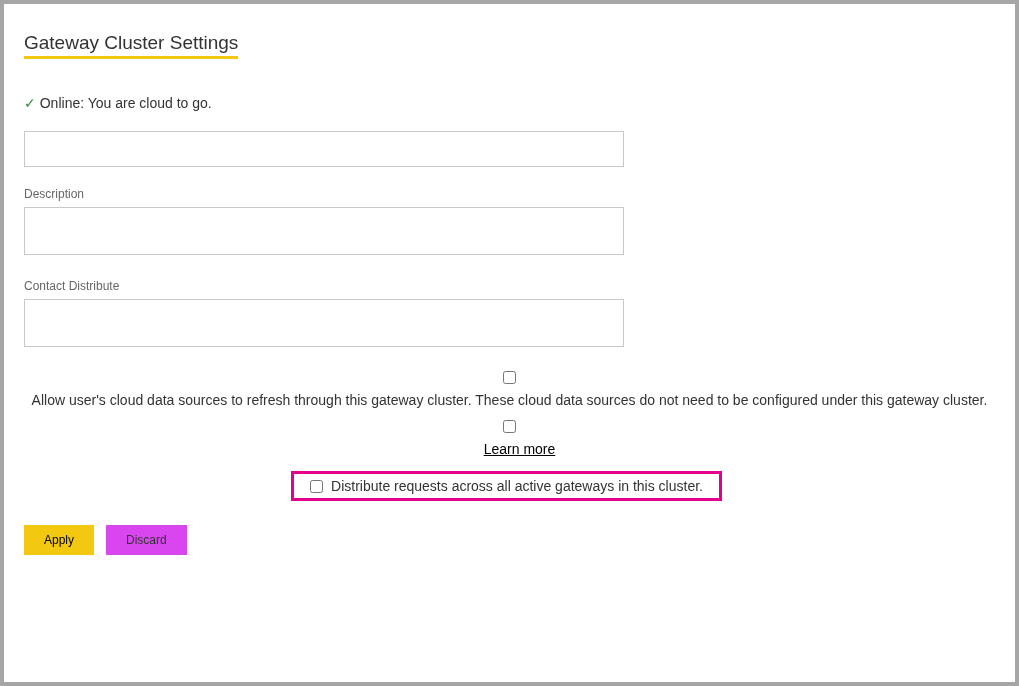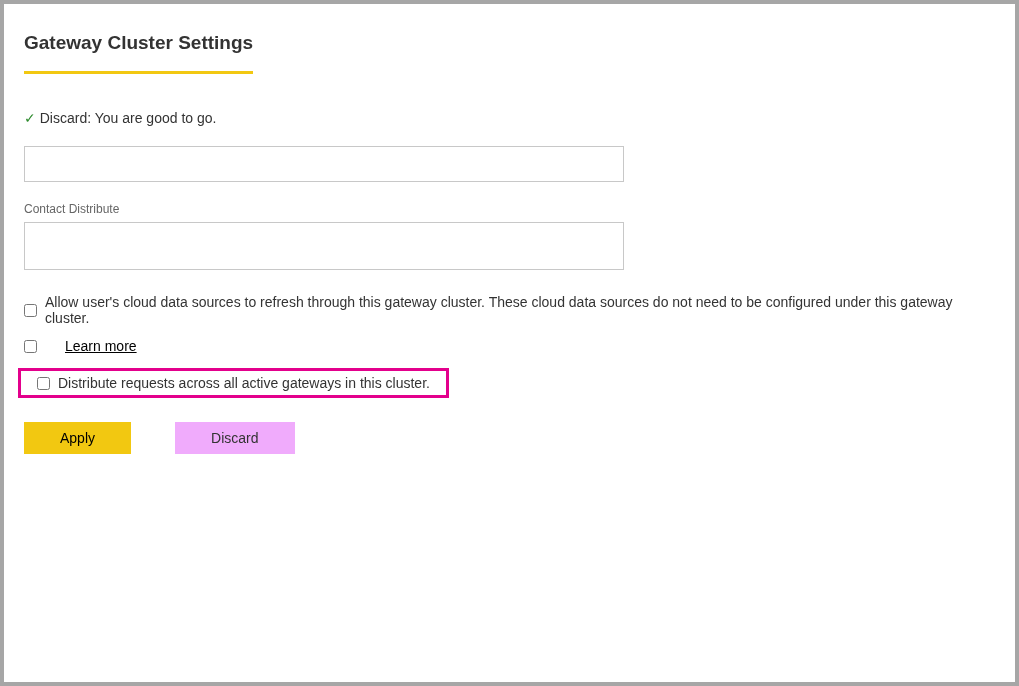--- a/index.html
+++ b/index.html
@@ -20,23 +20,23 @@
       height: 100%;
       padding: 28px 20px 20px 20px;
     }
     .tabs {
       display: flex;
       gap: 32px;
       margin-bottom: 36px;
     }
     .tab {
       font-size: 19px;
-      font-weight: 700;
+      font-weight: 400;
       color: #666666;
-      padding-bottom: 17px;
+      padding-bottom: 2px;
       cursor: pointer;
       border-bottom: 3px solid transparent;
     }
     .tab.active {
       color: #333333;
       border-bottom: 3px solid #f2c811;
     }
     .status-line {
       display: flex;
       align-items: center;
@@ -76,20 +76,21 @@
       resize: none;
       font-family: inherit;
     }
     .checkbox-group {
       display: flex;
       align-items: center;
       gap: 8px;
       margin-bottom: 12px;
       font-size: 14px;
       color: #333333;
+      flex-direction: column;
     }
     .checkbox-group input[type="checkbox"] {
       width: 13px;
       height: 13px;
       margin: 0;
       cursor: pointer;
     }
     .highlight-box {
       display: inline-flex;
       align-items: center;
@@ -105,55 +106,58 @@
       text-decoration: underline;
       cursor: pointer;
       margin-left: 20px;
     }
     .button-row {
       display: flex;
       gap: 12px;
       margin-top: 24px;
     }
     .btn {
-      padding: 8px 36px;
+      padding: 8px 20px;
       border: none;
-      font-size: 14px;
+      font-size: 12px;
       cursor: pointer;
       font-family: inherit;
     }
     .btn-primary {
       background: #f2c811;
       color: #000000;
     }
     .btn-secondary {
-      background: #f0abfc;
+      background: #d946ef;
       color: #333333;
-      margin-left: 32px;
     }
   </style>
 </head>
 <body>
 
 <div class="panel">
 
   <div class="tabs">
     <div class="tab active">Gateway Cluster Settings</div>
   </div>
 
   <div class="status-line">
     <span class="check-icon">✓</span>
-    <span>Discard: You are good to go.</span>
+    <span>Online: You are cloud to go.</span>
   </div>
 
   <div class="form-group">
     <input type="text" class="form-input" value="" style="">
   </div>
 
 
+  <div class="form-group">
+    <label class="form-label">Description</label>
+    <textarea class="form-textarea" style=""></textarea>
+  </div>
 
   <div class="form-group">
     <label class="form-label">Contact Distribute</label>
     <textarea class="form-textarea" style=""></textarea>
   </div>
 
   <div class="checkbox-group">
     <input type="checkbox" style="">
     <span>Allow user's cloud data sources to refresh through this gateway cluster. These cloud data sources do not need to be configured under this gateway cluster.</span>
   </div>

